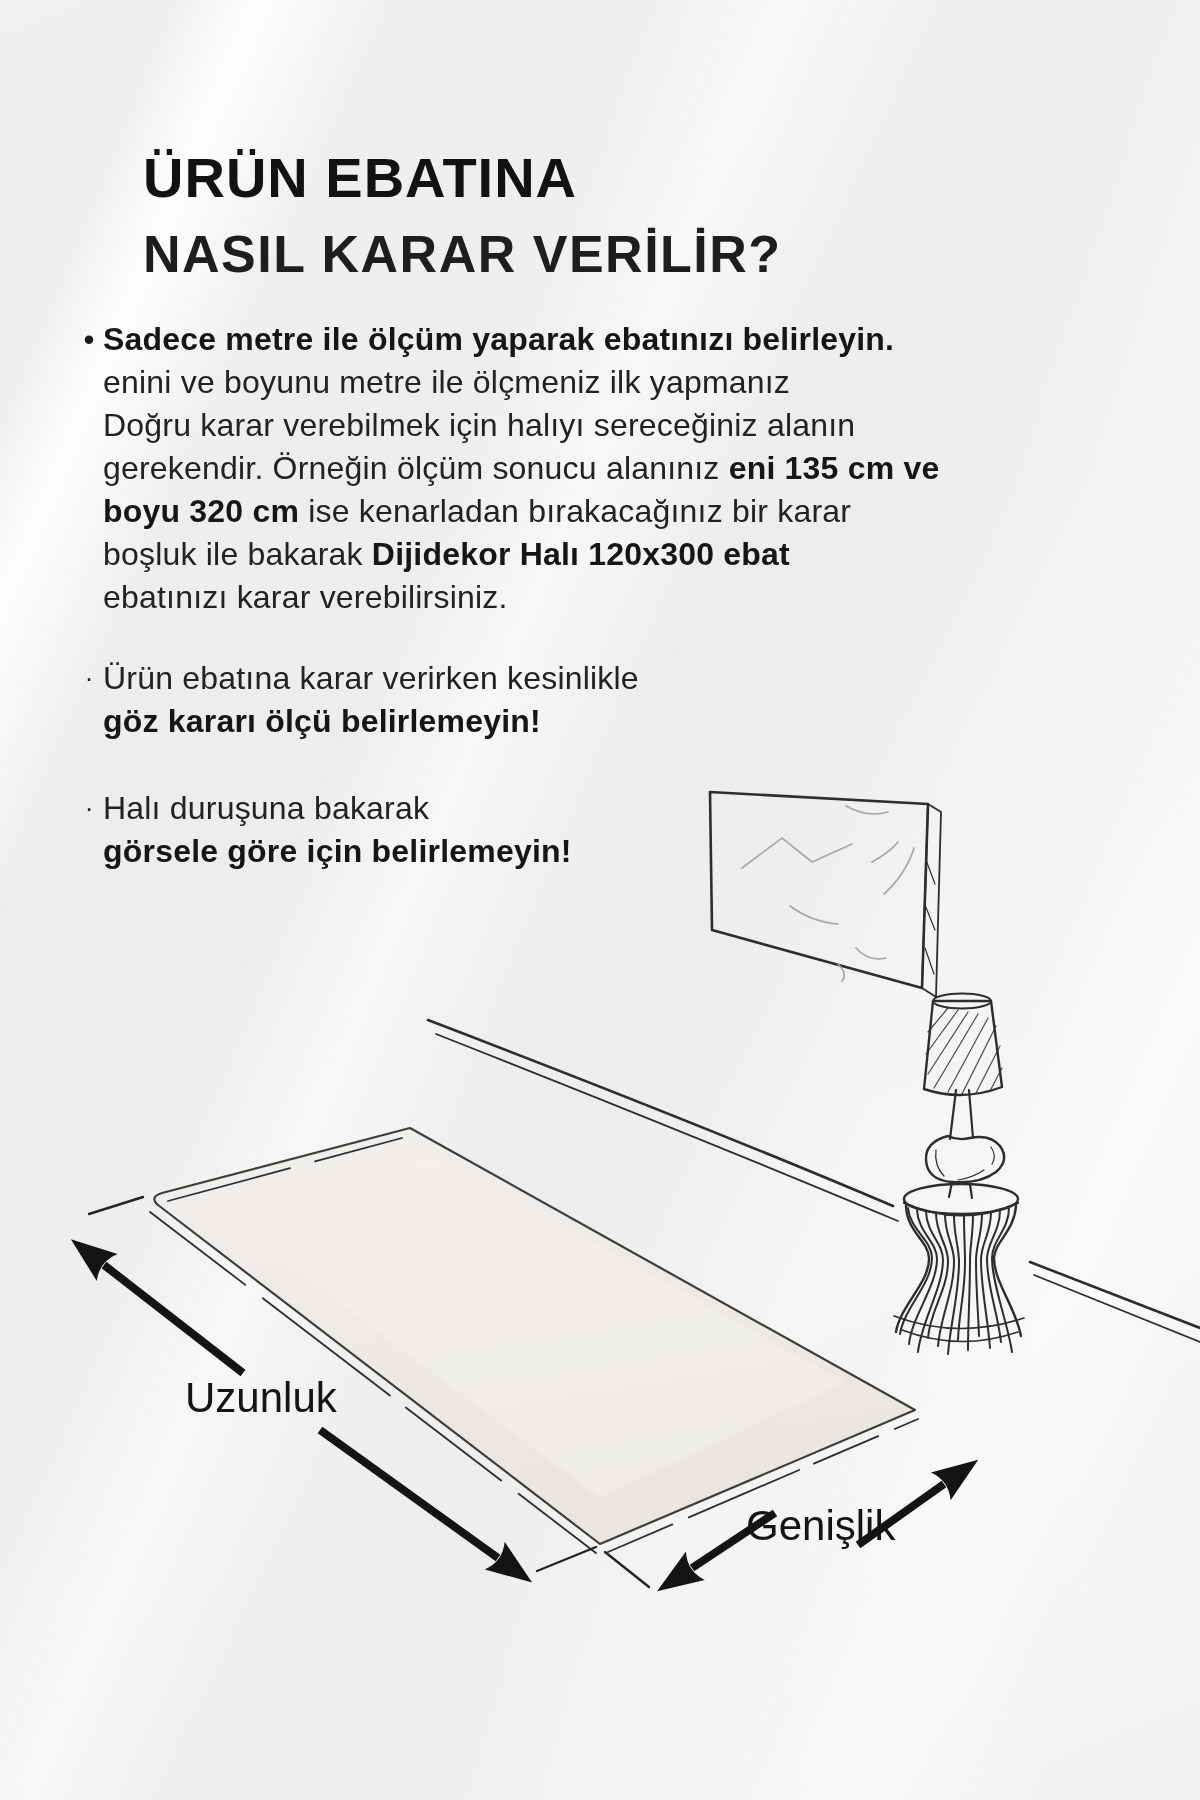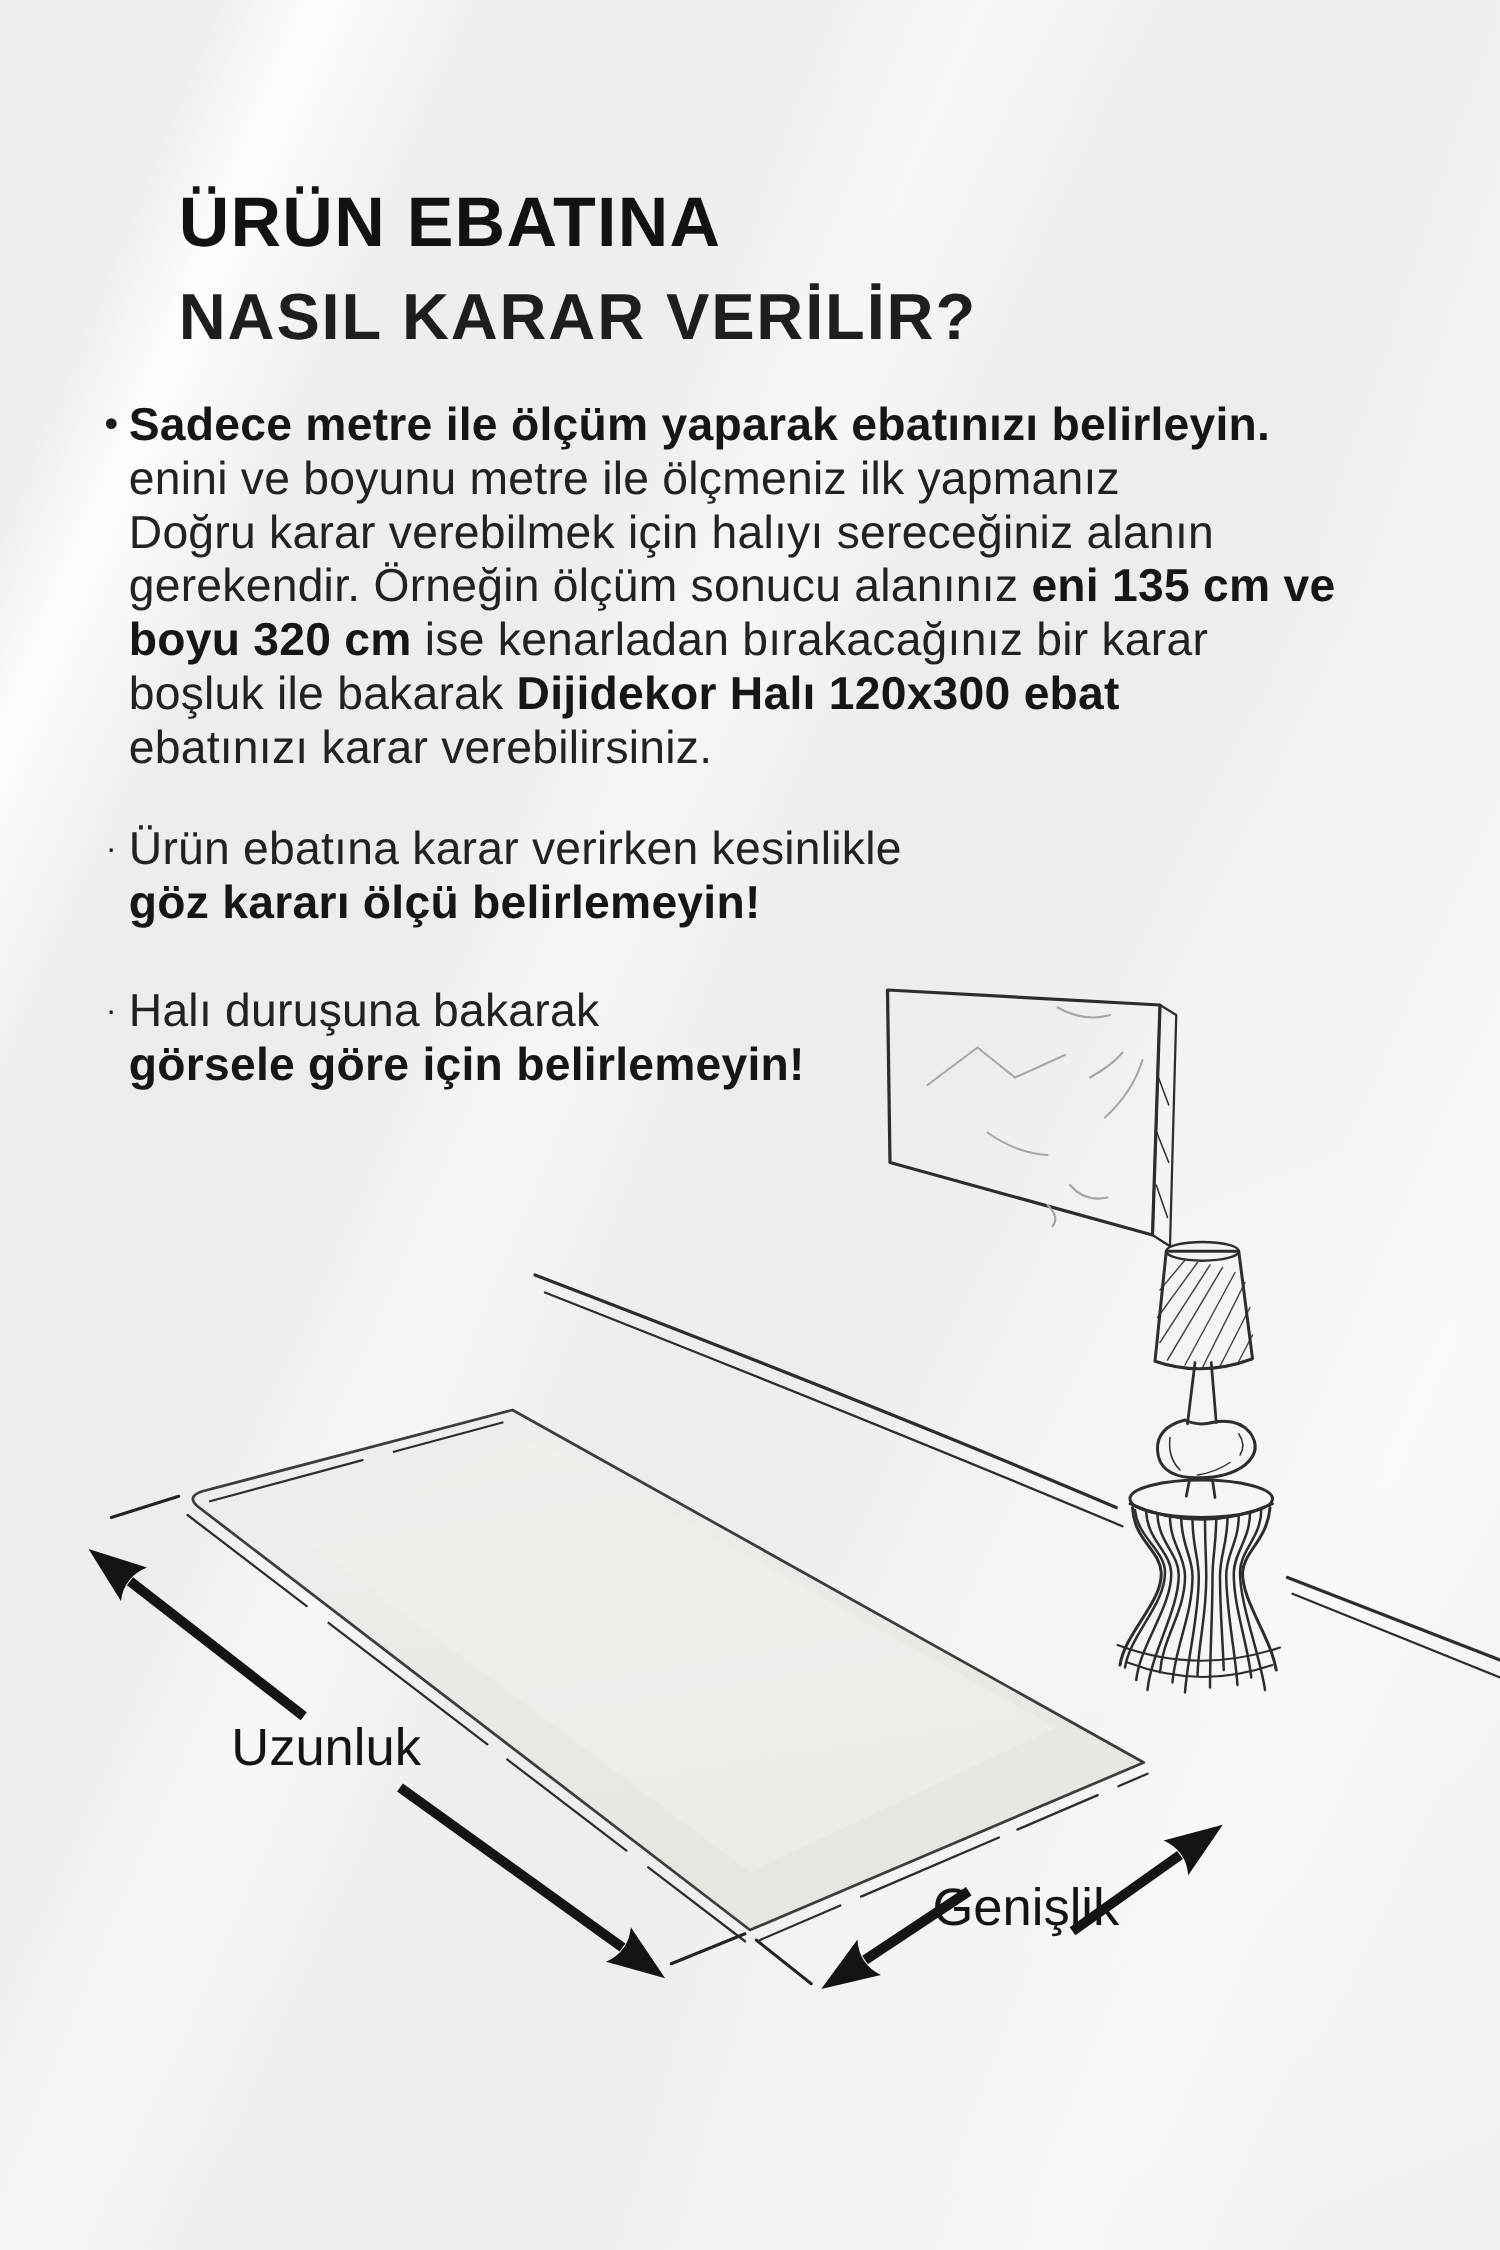--- a/index.html
+++ b/index.html
@@ -34,21 +34,21 @@
   }
 
   .para{position:absolute;left:78px;}
   .para .marker{
     position:absolute;left:0;top:0;
     width:22px;text-align:center;
     font-weight:700;font-size:30px;line-height:43px;color:#1a1a1a;
   }
   .para .lines{margin-left:25px;}
   .para .line{
-    font-size:37px;line-height:43px;white-space:pre;
+    font-size:32px;line-height:43px;white-space:pre;
     color:#222220;letter-spacing:.2px;
   }
   .para .line .b{font-weight:700;color:#161616;}
   #para-0{top:318px;}
   #para-1{top:657px;}
   #para-2{top:787px;}
   #para-1 .marker,#para-2 .marker{font-size:26px;font-weight:400;}
 
   .illus-label{
     position:absolute;z-index:3;

